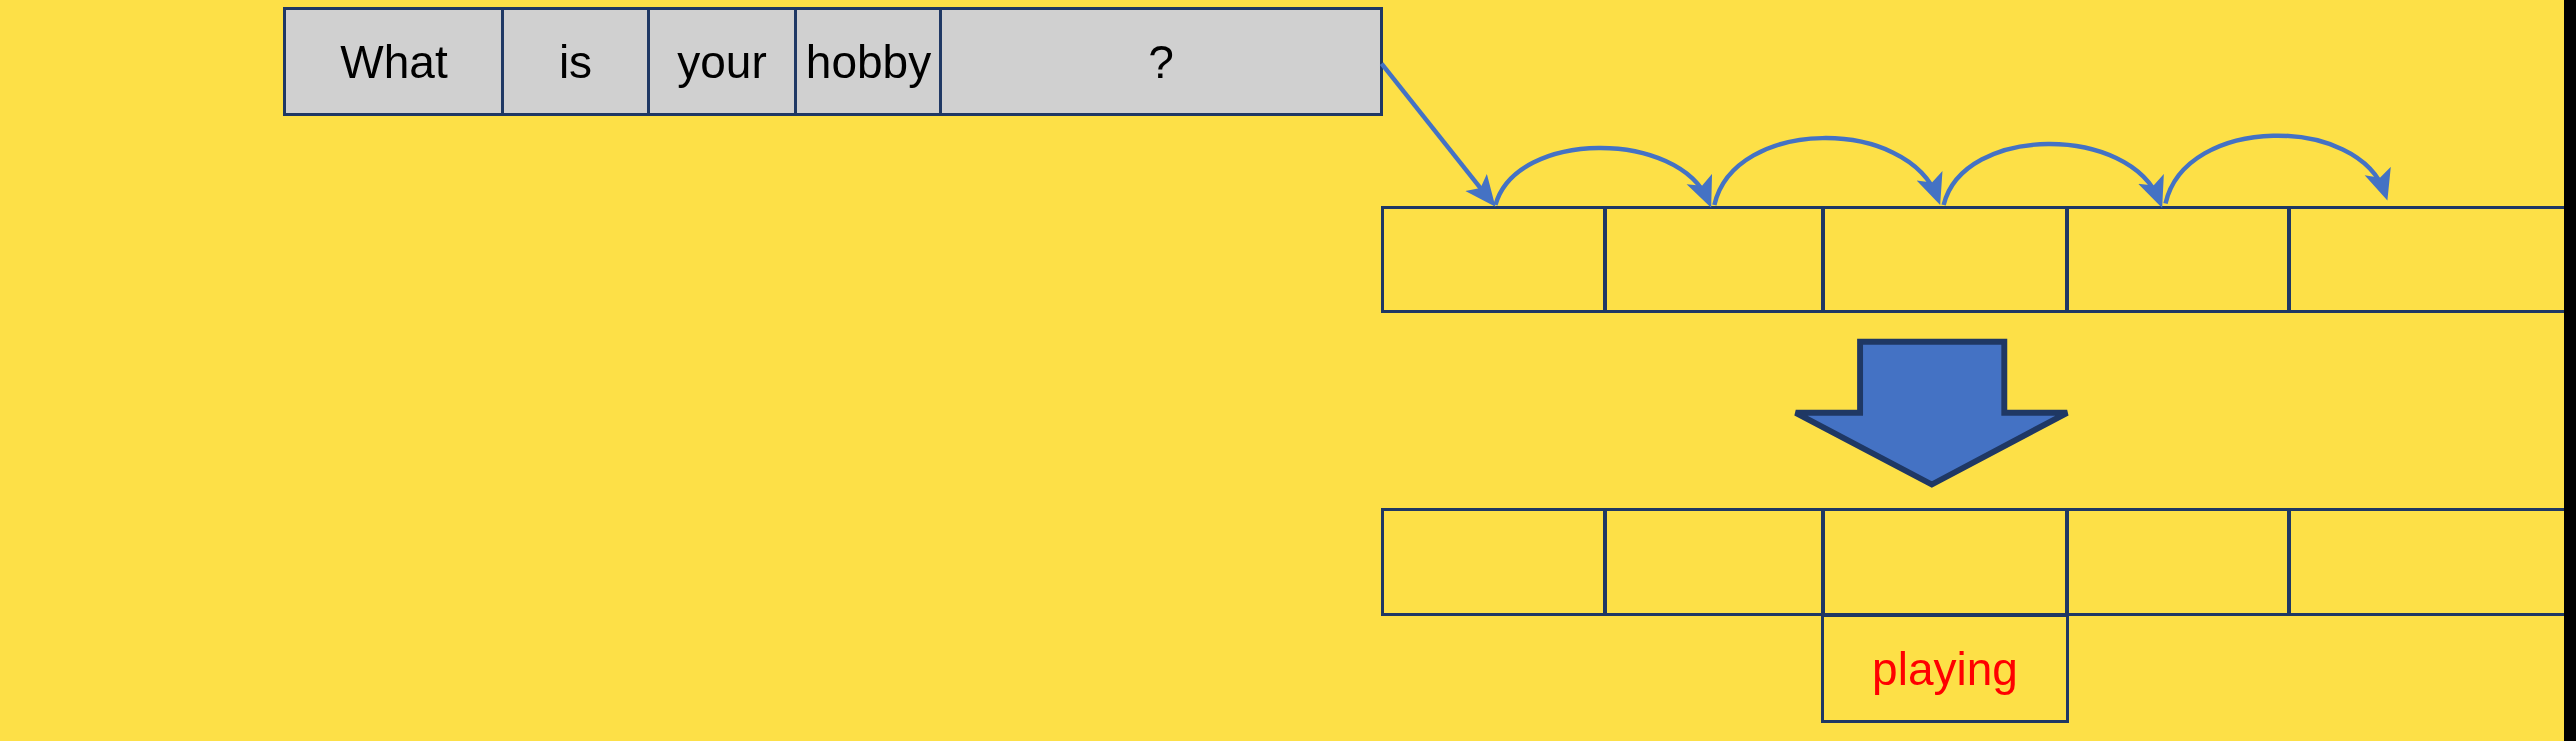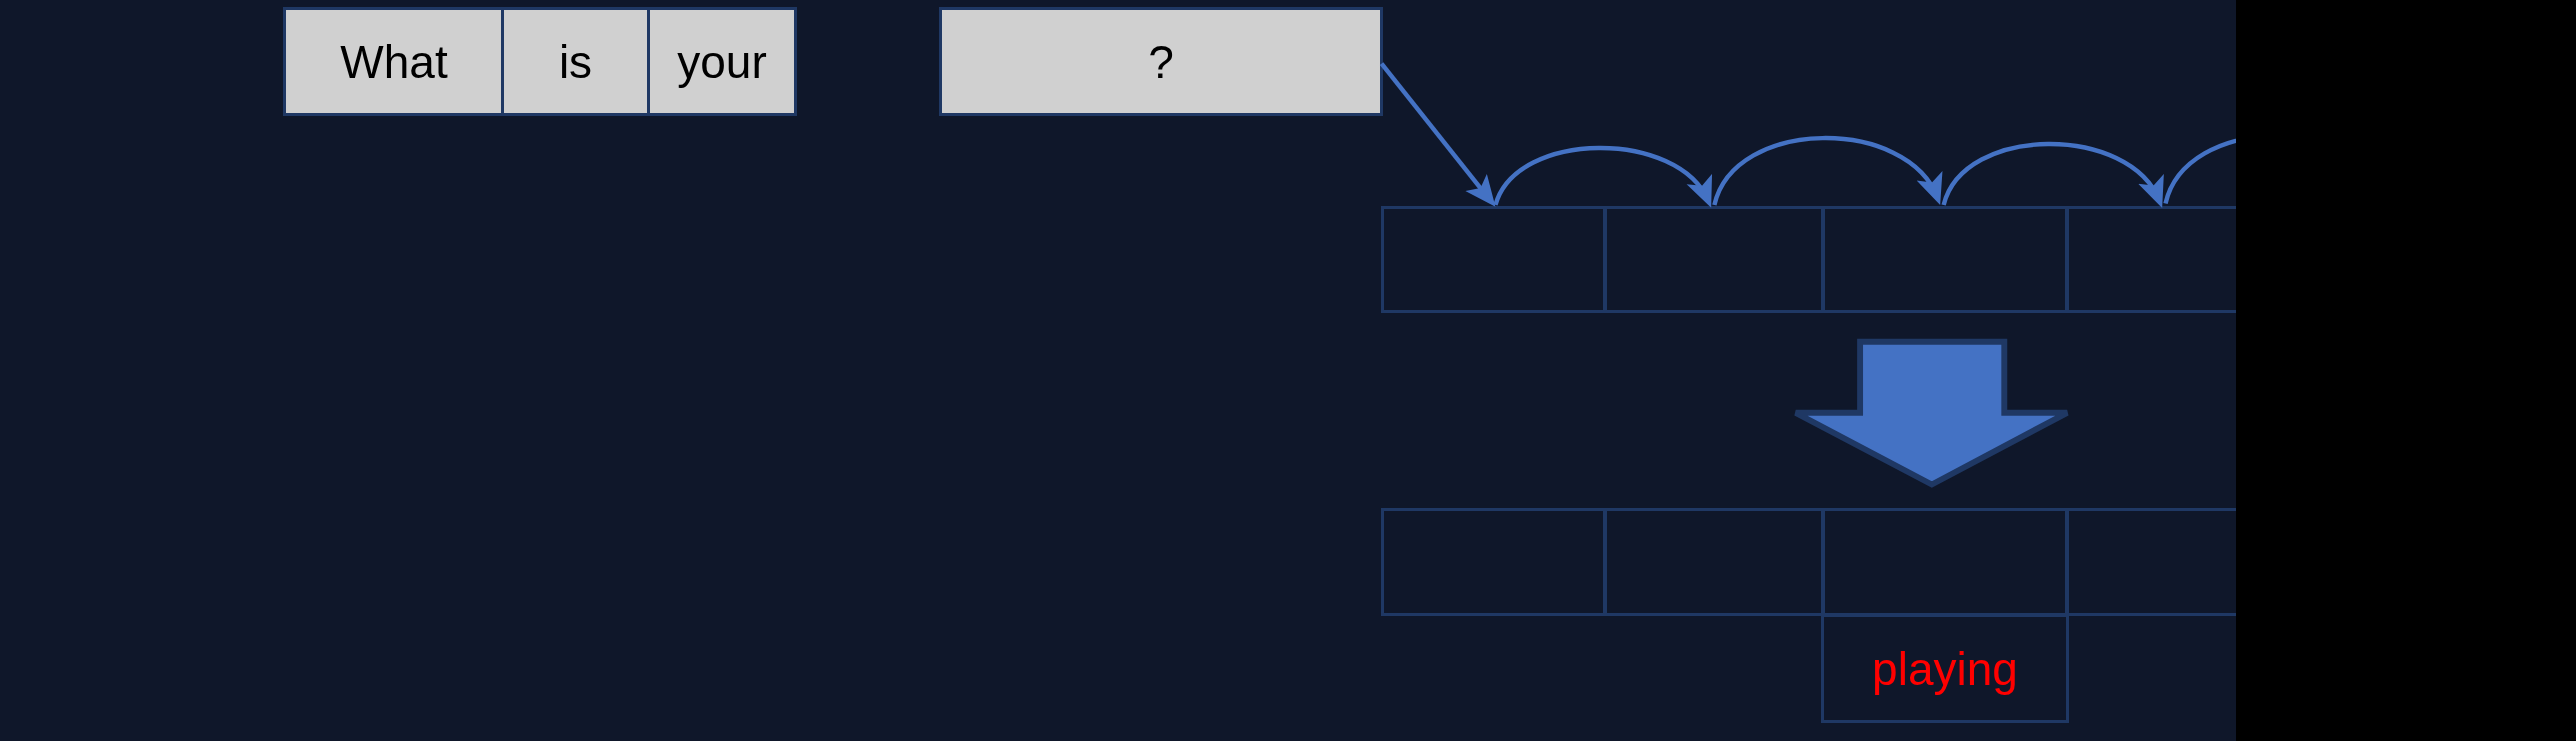--- a/index.html
+++ b/index.html
@@ -6,23 +6,23 @@
   html, body {
     margin: 0;
     padding: 0;
     background: #000000;
   }
   body {
     font-family: "Liberation Sans", sans-serif;
   }
   #canvas {
     position: relative;
-    width: 2236px;
+    width: 2564px;
     height: 742px;
-    background: #0f172a;
+    background: #fde047;
     overflow: hidden;
   }
 
   
   .cell {
     position: absolute;
     box-sizing: border-box;
     border: 3.7px solid #1F3864;
     display: flex;
     align-items: center;
@@ -63,20 +63,23 @@
 <div id="canvas">
 
   <div class="cell filled" style="left:283px; top:7.4px; width:222px; height:109px;">
     <span class="cell-label">What</span>
   </div>
   <div class="cell filled" style="left:501px; top:7.4px; width:149px; height:109px;">
     <span class="cell-label">is</span>
   </div>
   <div class="cell filled" style="left:647px; top:7.4px; width:150px; height:109px;">
     <span class="cell-label">your</span>
+  </div>
+  <div class="cell filled" style="left:794px; top:7.4px; width:149px; height:109px;">
+    <span class="cell-label">hobby</span>
   </div>
   <div class="cell filled" style="left:939px; top:7.4px; width:444px; height:109px;">
     <span class="cell-label">?</span>
   </div>
 
   <div class="cell empty" style="left:1381px; top:206px; width:226px; height:107px;"></div>
   <div class="cell empty" style="left:1603px; top:206px; width:222px; height:107px;"></div>
   <div class="cell empty" style="left:1821px; top:206px; width:248px; height:107px;"></div>
   <div class="cell empty" style="left:2065px; top:206px; width:226px; height:107px;"></div>
   <div class="cell empty" style="left:2287px; top:206px; width:287px; height:107px;"></div>

